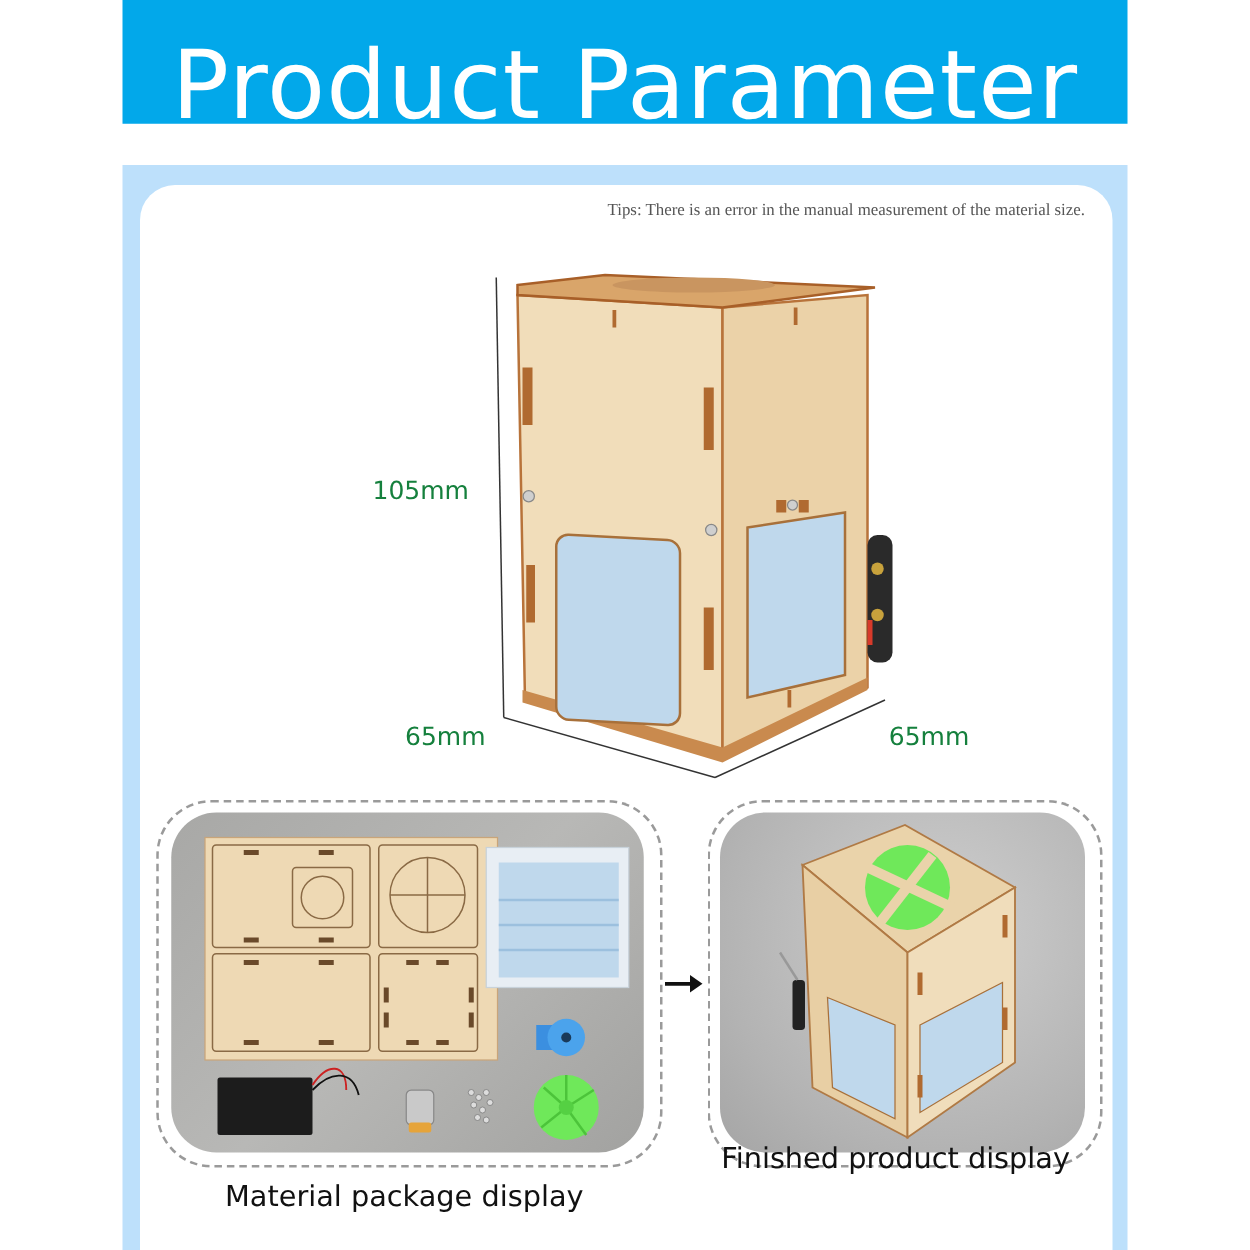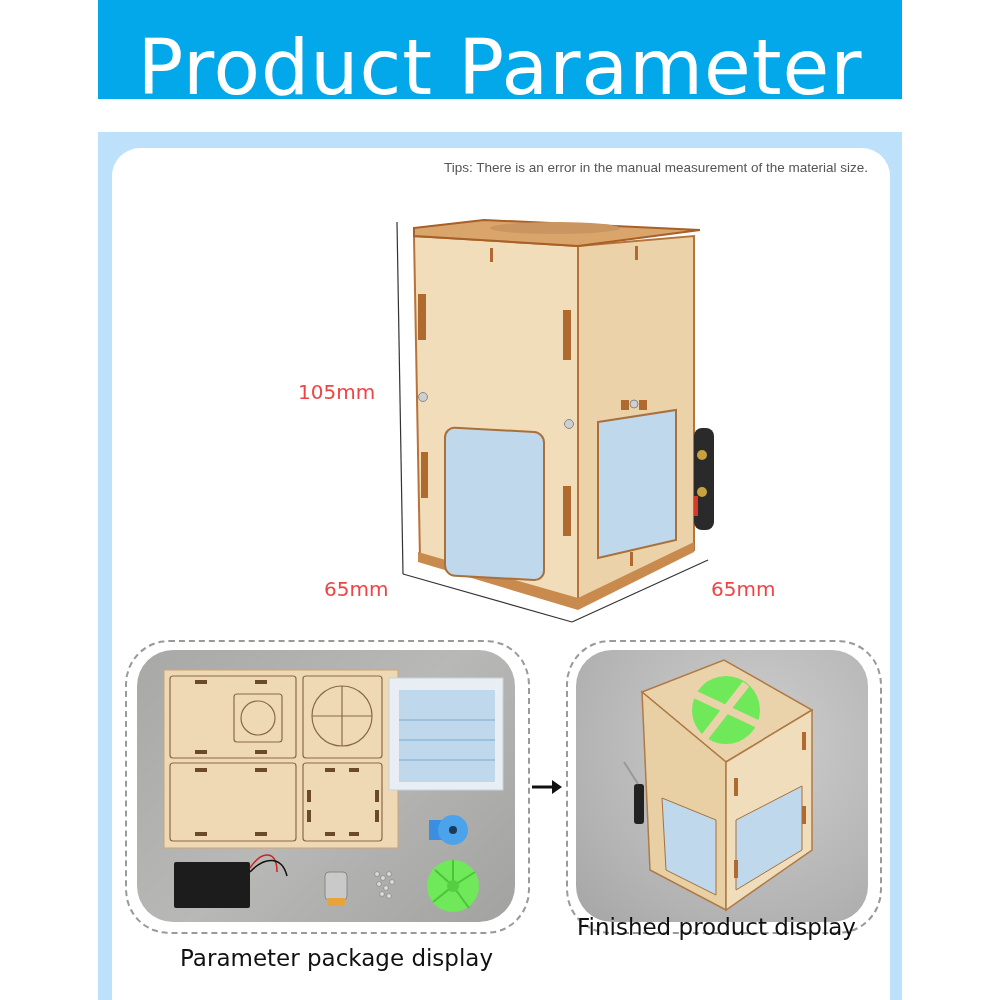--- a/index.html
+++ b/index.html
@@ -1,22 +1,22 @@
 <!DOCTYPE html>
 <html><head>
 <meta charset="utf-8">
 <style>
   html,body{margin:0;padding:0;background:#fff;}
   body{width:1000px;height:1000px;position:relative;overflow:hidden;font-family:"DejaVu Sans","Liberation Sans",sans-serif;}
   .header{position:absolute;left:98px;top:0;width:804px;height:99px;background:#02A8EA;}
   .title{position:absolute;left:0;right:0;top:18px;text-align:center;color:#fff;font-size:76px;letter-spacing:1px;font-family:"DejaVu Sans",sans-serif;line-height:100px;}
   .frame{position:absolute;left:98px;top:132px;width:804px;height:868px;background:#BDE0FB;}
   .card{position:absolute;left:112px;top:148px;width:778px;height:860px;background:#fff;border-radius:28px 28px 0 0;}
-  .tips{position:absolute;right:22px;top:12px;font-size:13.5px;color:#555;font-family:Liberation Sans, sans-serif;}
-  .dim{position:absolute;font-size:20px;color:#ef4444;font-family:"DejaVu Sans",sans-serif;}
+  .tips{position:absolute;right:22px;top:12px;font-size:13.5px;color:#555;font-family:Liberation Serif, serif;}
+  .dim{position:absolute;font-size:20px;color:#15803d;font-family:"DejaVu Sans",sans-serif;}
   .caption{position:absolute;font-size:23px;color:#111;font-family:"DejaVu Sans",sans-serif;white-space:nowrap;}
   .panel{position:absolute;border:2px dashed #9a9a9a;border-radius:44px;}
   .photo{position:absolute;background:linear-gradient(135deg,#a8a8a6,#b8b8b6 50%,#a2a2a0);border-radius:36px;overflow:hidden;}
   .photo2{background:radial-gradient(circle at 60% 35%,#cfcfcf,#b3b3b3 70%,#a5a5a5);}
 </style>
 </head>
 <body>
 
 <div class="header">
   <div class="title">Product Parameter</div>
@@ -182,14 +182,14 @@
 
     <g fill="#B06A30">
         <rect x="226" y="82" width="4" height="18"></rect>
         <rect x="226" y="156" width="4" height="18"></rect>
         <rect x="158" y="128" width="4" height="18"></rect>
         <rect x="158" y="210" width="4" height="18"></rect>
       </g>
   </svg>
 </div>
 
-<div class="caption" style="left:180px;top:945px;">Parameter package display</div>
+<div class="caption" style="left:180px;top:945px;">Material package display</div>
 <div class="caption" style="left:577px;top:914px;">Finished product display</div>
 
 </body></html>

